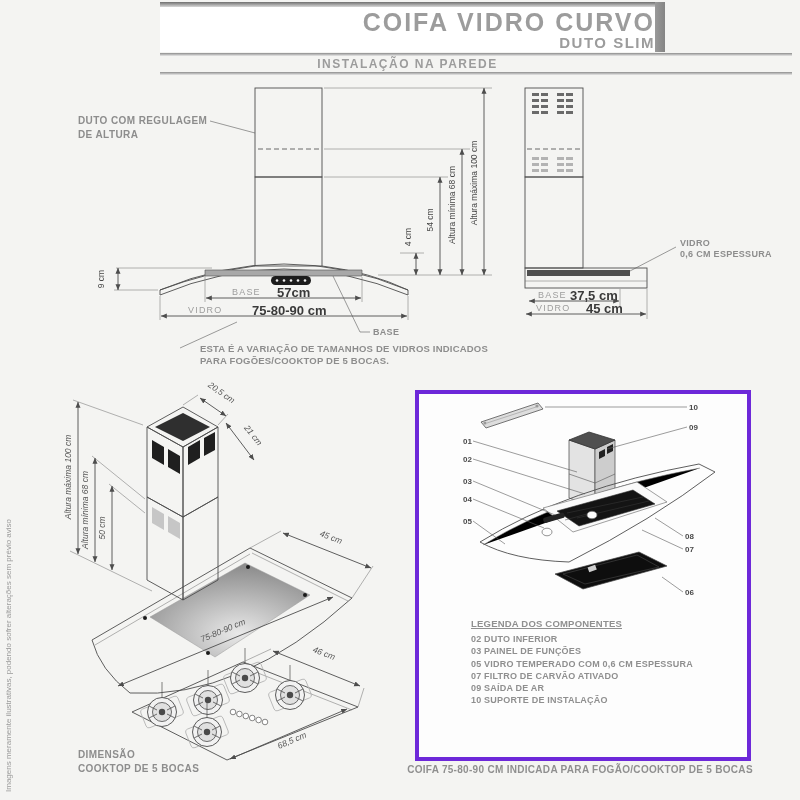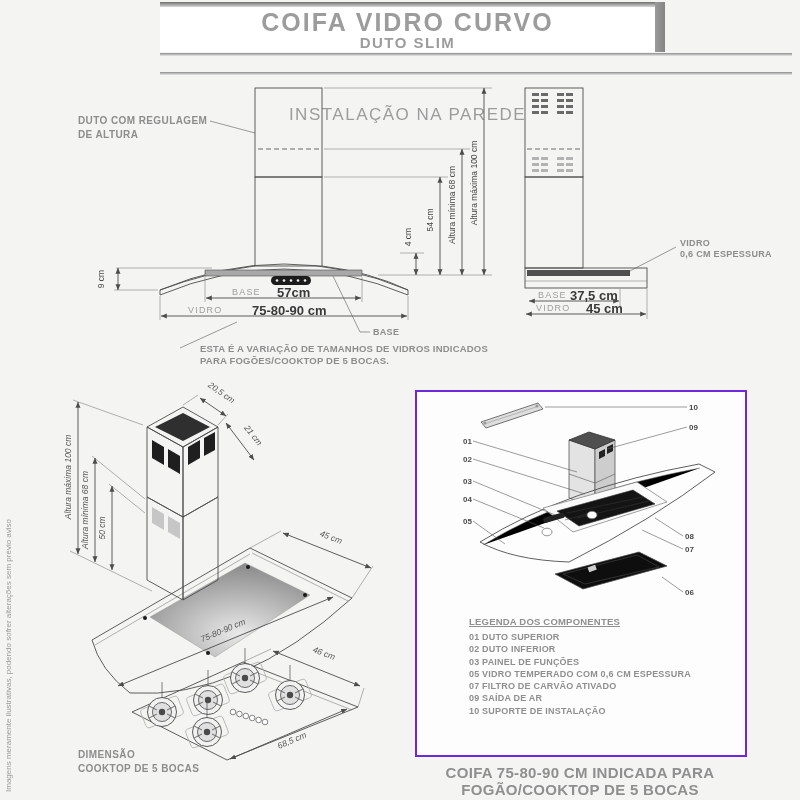--- a/index.html
+++ b/index.html
@@ -5,35 +5,35 @@
   html,body{margin:0;padding:0;}
   body{width:800px;height:800px;position:relative;background:#f4f4f2;overflow:hidden;
        font-family:"Liberation Sans", sans-serif;}
   .abs{position:absolute;}
   
   .title-box{left:160px;top:2px;width:495px;height:50px;background:#fff;}
   .title-topbar{left:160px;top:2px;width:505px;height:5px;
     background:linear-gradient(to bottom,#6f6f6f,#d8d8d8);}
   .title-shadow{left:655px;top:2px;width:10px;height:50px;
     background:linear-gradient(to right,#9a9a9a,#848484);}
-  .title-wrap{left:160px;top:9px;width:495px;text-align:center;color:#9c9c9c;}
+  .title-wrap{left:160px;top:9px;width:495px;text-align:right;color:#9c9c9c;}
   .title-main{font-size:25px;font-weight:bold;letter-spacing:2px;line-height:26px;}
   .title-sub{font-size:15px;font-weight:bold;letter-spacing:1.5px;line-height:16px;}
   .divider{left:160px;width:632px;height:3px;background:linear-gradient(to bottom,#8d8d8d,#e7e7e7);}
-  .section-label{left:160px;top:57px;width:495px;text-align:center;font-size:17px;
-    font-weight:normal;letter-spacing:1.5px;color:#9c9c9c;margin-top:48px;}
+  .section-label{left:160px;top:57px;width:495px;text-align:center;font-size:12px;
+    font-weight:bold;letter-spacing:1.5px;color:#9c9c9c;}
   
   .watermark{left:4px;top:792px;width:292px;transform:rotate(-90deg);transform-origin:0 0;
     font-size:8px;color:#9b9b9b;white-space:nowrap;}
   
-  .panel{left:415px;top:390px;width:328px;height:363px;background:#fdfdfd;border:2px solid #6d28d9;}
+  .panel{left:415px;top:390px;width:328px;height:363px;background:#fdfdfd;border:4px solid #6d28d9;}
   .legend{position:absolute;left:52px;top:224px;width:265px;color:#8f8f8f;}
   .legend-title{font-size:9.5px;font-weight:bold;text-decoration:underline;margin-bottom:4px;letter-spacing:.2px;}
   .legend-item{font-size:9px;font-weight:bold;line-height:12.3px;letter-spacing:.2px;}
-  .footer-caption{left:405px;top:764px;width:350px;text-align:center;font-size:15px;
+  .footer-caption{left:405px;top:764px;width:350px;text-align:center;font-size:10px;
     font-weight:bold;color:#8f8f8f;letter-spacing:.3px;}
   
   svg{position:absolute;overflow:visible;}
   .ln{stroke:#4d4d4d;fill:none;stroke-width:.9;}
   .dim{stroke:#4d4d4d;stroke-width:.9;}
   .ext{stroke:#767676;stroke-width:.55;}
   .ld{stroke:#5a5a5a;stroke-width:.6;}
   .dash{stroke:#5a5a5a;stroke-width:.9;stroke-dasharray:5 3;fill:none;}
   text{font-family:"Liberation Sans", sans-serif;}
   .lbl{font-size:10px;font-weight:bold;fill:#8d8d8d;letter-spacing:.4px;}
@@ -291,21 +291,20 @@
     <text x="253" y="358" class="iso" text-anchor="middle" transform="rotate(-23 253 358)">68,5 cm</text>
   </g>
   <text x="38" y="373" class="lbl">DIMENSÃO</text>
   <text x="38" y="387" class="lbl">COOKTOP DE 5 BOCAS</text>
 </svg>
 
 <div class="abs panel">
   <div class="legend">
     <div class="legend-title">LEGENDA DOS COMPONENTES</div>
     <div>
-        <div class="legend-item">01 DUTO SUPERIOR</div>
         <div class="legend-item">02 DUTO INFERIOR</div>
         <div class="legend-item">03 PAINEL DE FUNÇÕES</div>
         <div class="legend-item">05 VIDRO TEMPERADO COM 0,6 CM ESPESSURA</div>
         <div class="legend-item">07 FILTRO DE CARVÃO ATIVADO</div>
         <div class="legend-item">09 SAÍDA DE AR</div>
         <div class="legend-item">10 SUPORTE DE  INSTALAÇÃO</div>
       </div>
   </div>
 </div>
 

